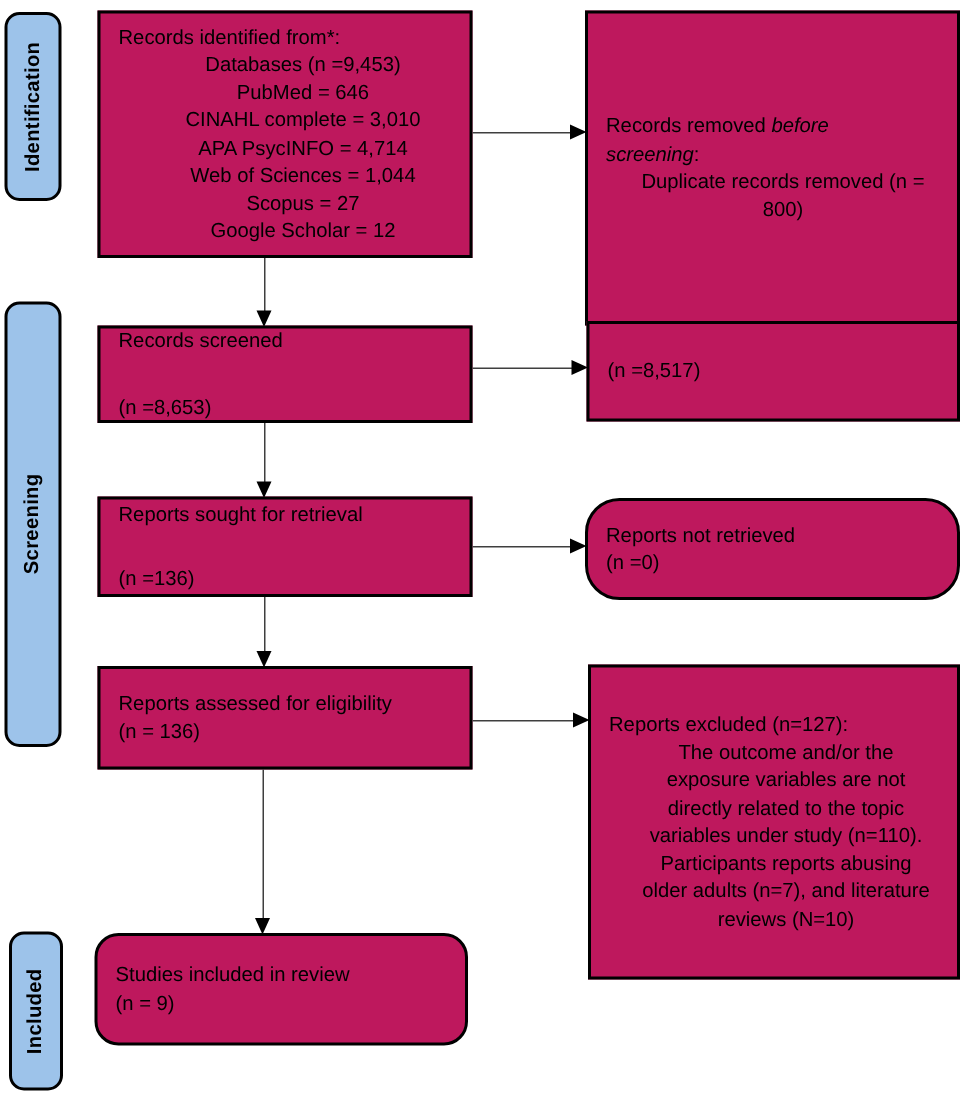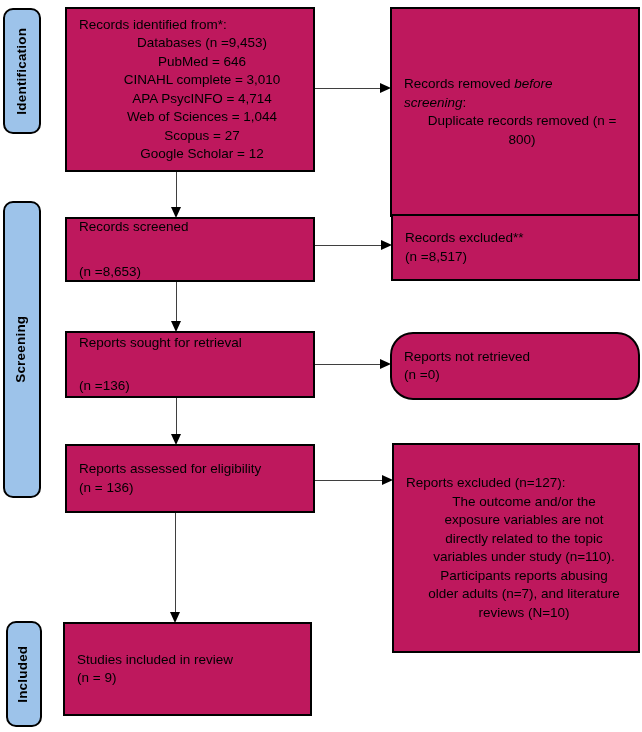--- a/index.html
+++ b/index.html
@@ -40,21 +40,21 @@
   }
   .box .item { margin-left:20px;text-align:center; }
   #box-identified           { left:65px;  top:7px;   width:250px; height:165px; }
   #box-removed              { left:390px; top:7px;   width:250px; height:210px; }
   #box-screened             { left:65px;  top:217px; width:250px; height:65px;gap:26px;  }
   #box-excluded-screening   { left:391px; top:214px; width:249px; height:67px;  }
   #box-sought               { left:65px;  top:331px; width:250px; height:67px;gap:24px;  }
   #box-not-retrieved        { left:390px; top:332px; width:250px; height:68px;border-radius:23px;  }
   #box-assessed             { left:65px;  top:444px; width:250px; height:69px;  }
   #box-excluded-eligibility { left:392px; top:443px; width:248px; height:210px; }
-  #box-included             { left:63px;  top:622px; width:249px; height:94px;  }
+  #box-included             { left:63px;  top:622px; width:249px; height:75px;border-radius:16px;  }
 
   #box-removed .t { max-width:172px; }
   #box-removed .item { max-width:196px; }
   #box-excluded-eligibility .item { max-width:196px; }
 
   
   .ah { position:absolute; }
   .ah::before {
     content:""; position:absolute; left:0; right:8px; top:0; height:1px;
     background:var(--arrow,#3F3F3F);
@@ -113,21 +113,20 @@
     <div class="t"><span>Records removed </span><em>before screening</em><span>:</span></div>
     <div class="item">Duplicate records removed (n = 800)</div>
   </div>
 
   <div class="box" id="box-screened">
     <div>Records screened</div>
     <div>(n =8,653)</div>
   </div>
 
   <div class="box" id="box-excluded-screening">
-    <div>Records excluded**</div>
     <div>(n =8,517)</div>
   </div>
 
   <div class="box" id="box-sought">
     <div>Reports sought for retrieval</div>
     <div>(n =136)</div>
   </div>
 
   <div class="box" id="box-not-retrieved">
     <div>Reports not retrieved</div>

